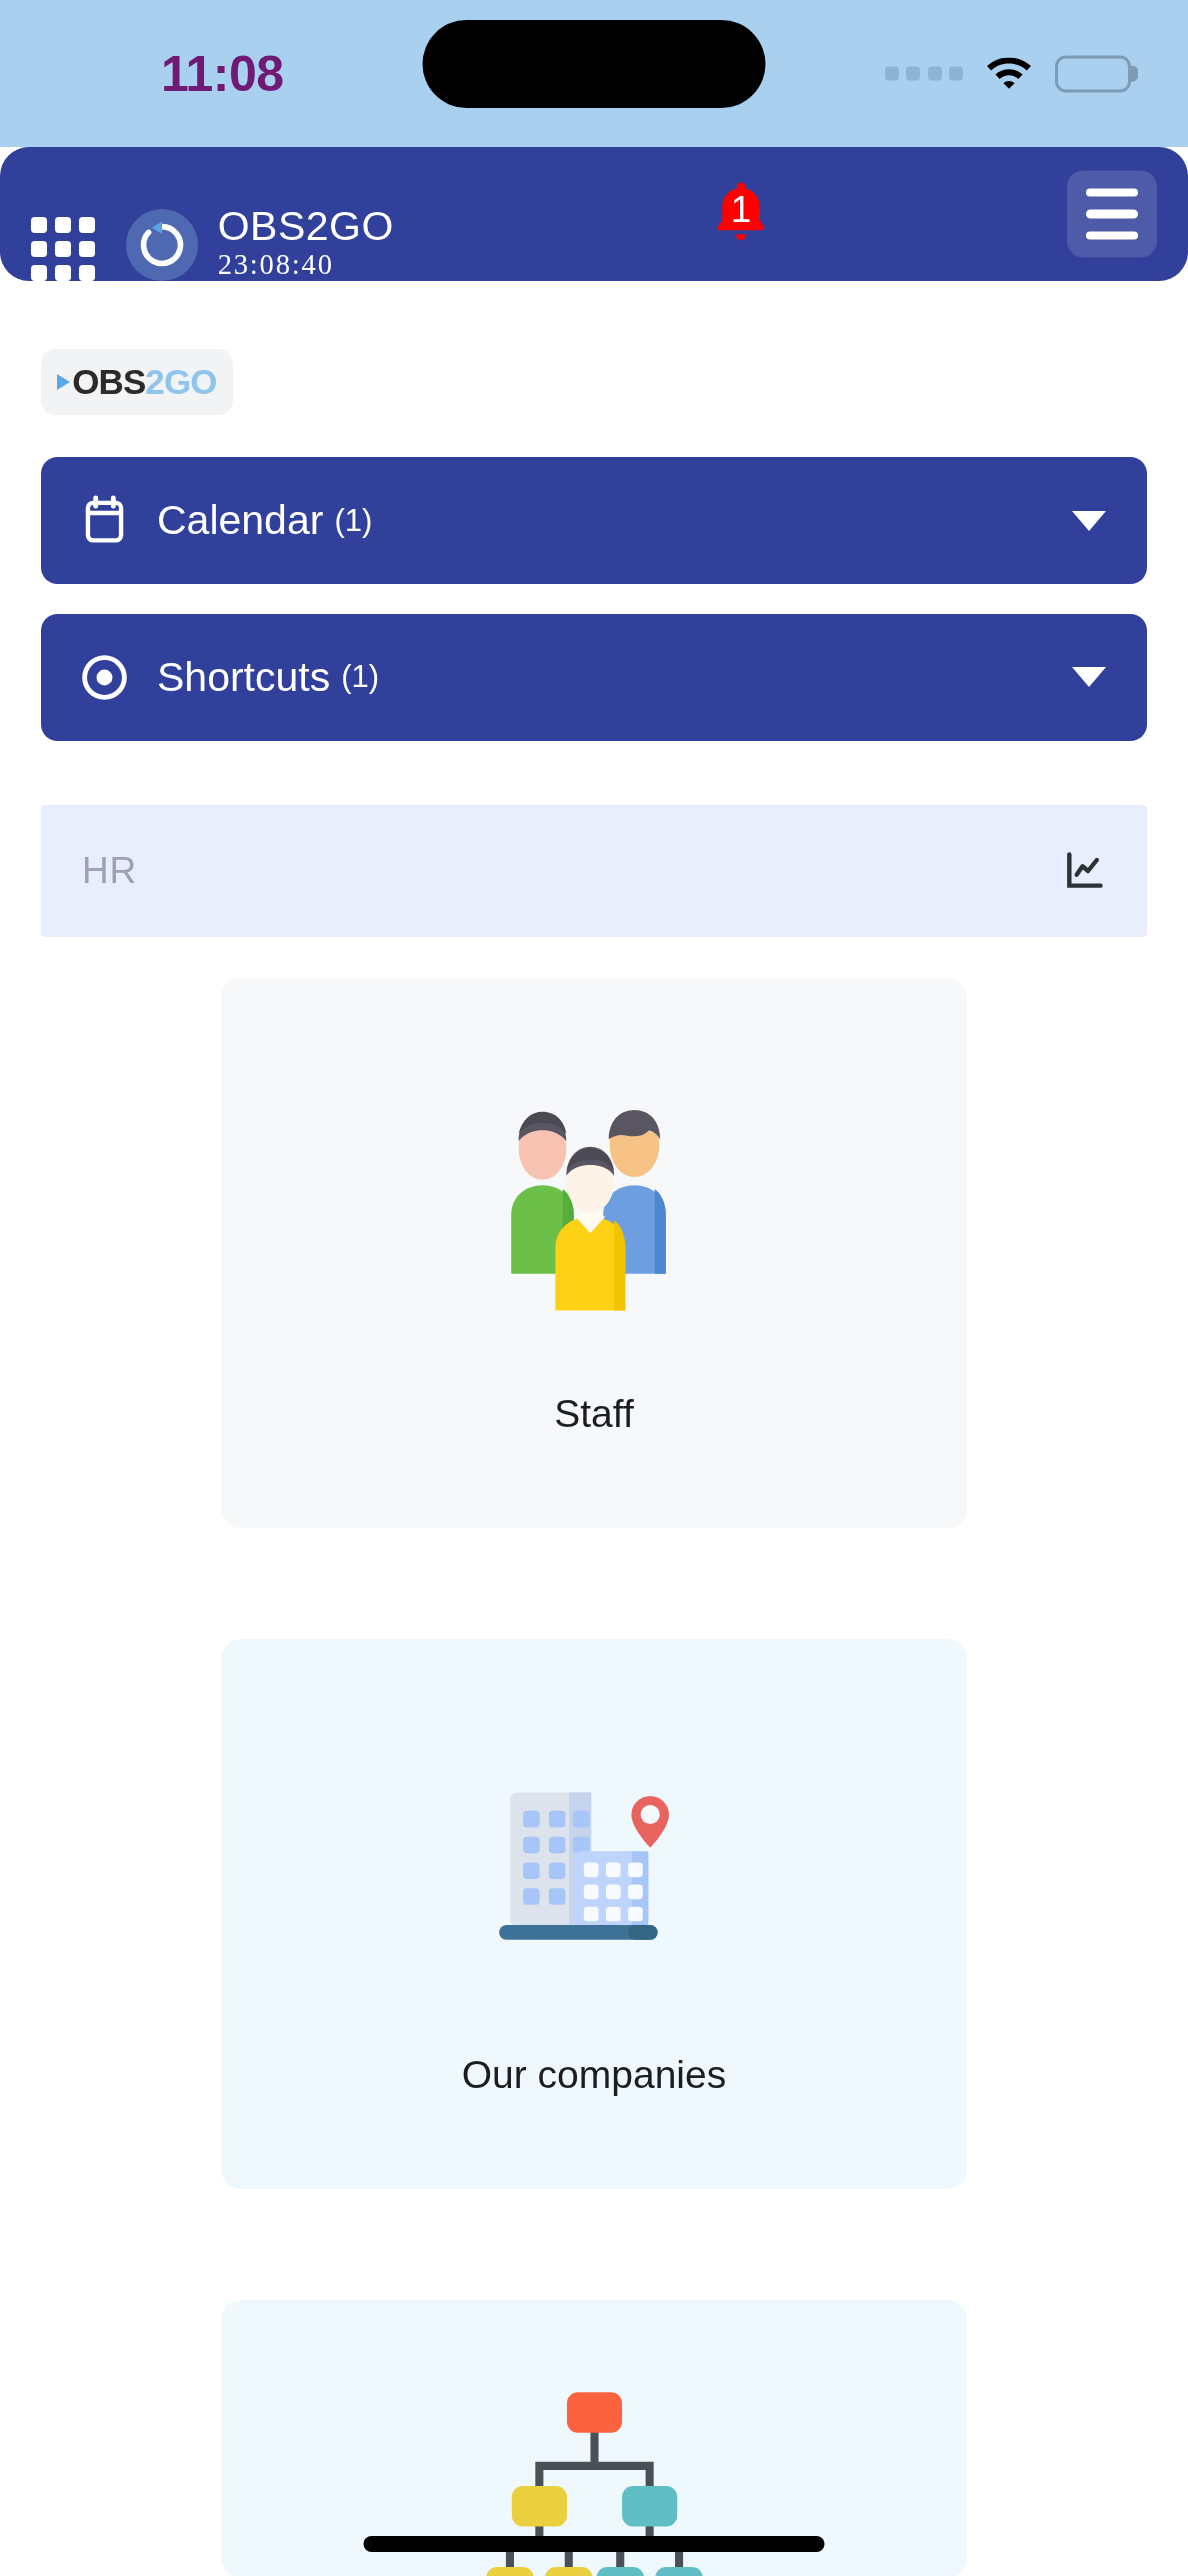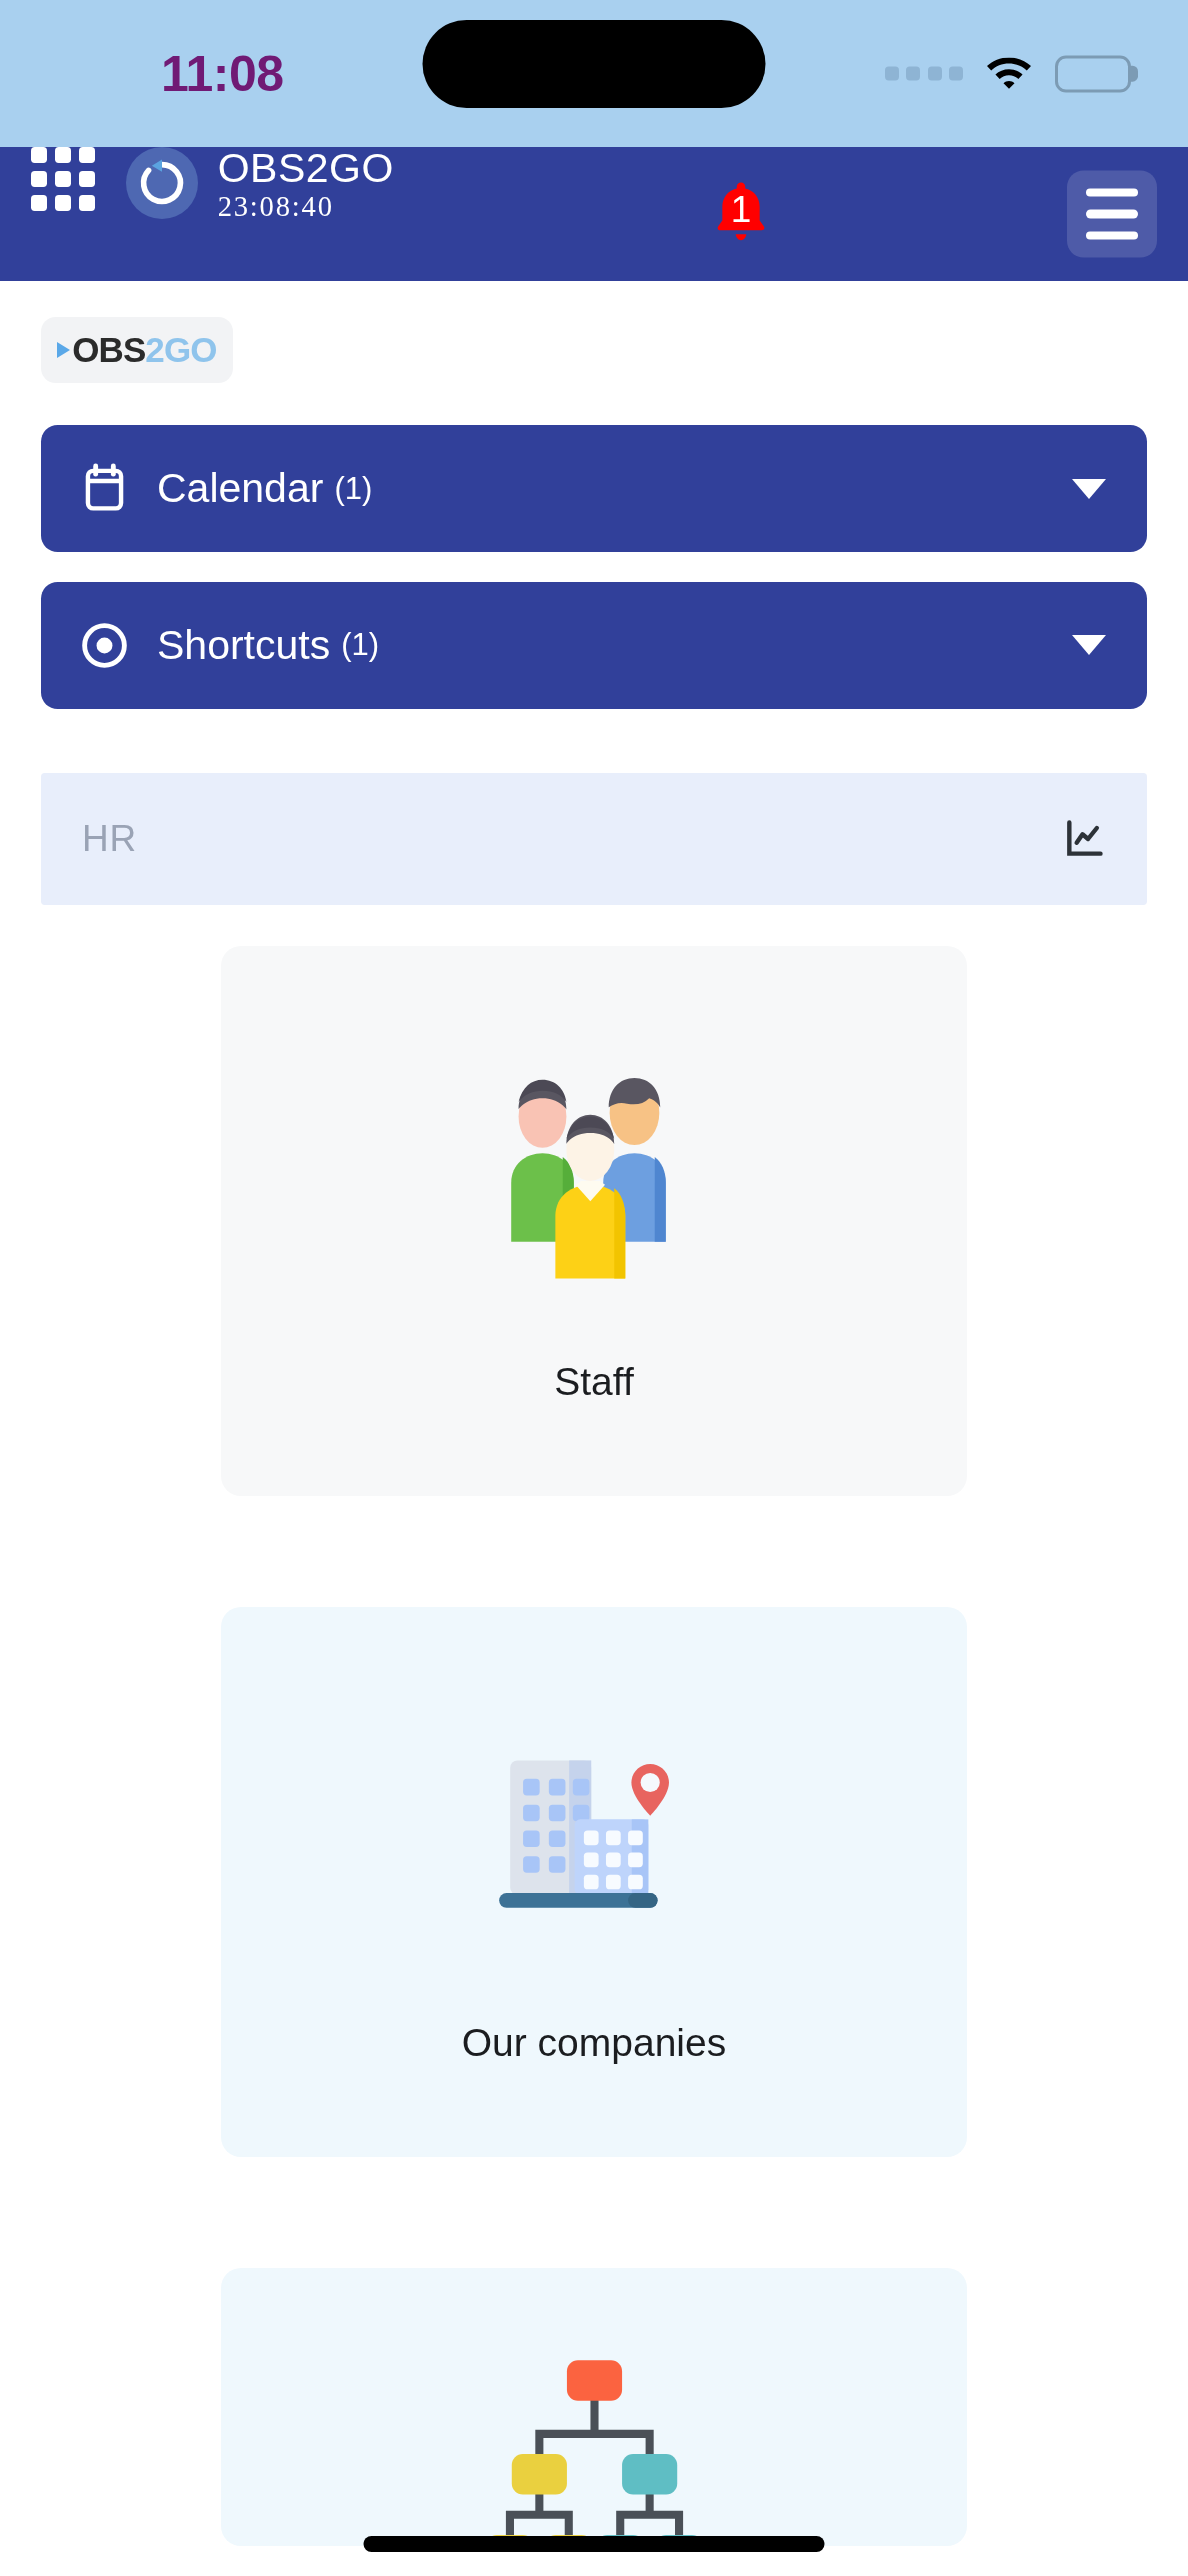--- a/index.html
+++ b/index.html
@@ -39,21 +39,21 @@
   .battery .fill{ width:100%; height:100%; border-radius:5.5px; background:#000; }
   .battery .tip{
     position:absolute; right:-10px; top:50%; transform:translateY(-50%);
     width:7.4px; height:15.7px; border-radius:0 5.5px 5.5px 0; background:#7c9bb4;
   }
 
   
   .appbar{
     position:relative; height:134px; width:100%;
     background:#31409a;
-    display:flex; align-items:flex-start; padding:0 31px;
+    display:flex; align-items:flex-end; padding:0 31px;border-radius:29px;
   }
   .grid-icon{
     display:grid; grid-template-columns:repeat(3,15.7px); grid-auto-rows:15.7px;
     gap:8.3px; margin-right:31px; flex:none;
   }
   .grid-icon i{ display:block; width:15.7px; height:15.7px; background:#fff; border-radius:3.7px; }
   .logo-badge{
     position:relative; width:72px; height:72px; border-radius:50%;
     background:rgba(140,190,230,.32);
     display:flex; align-items:center; justify-content:center; flex:none;
@@ -78,20 +78,21 @@
     position:absolute; right:31px; top:50%; transform:translateY(-50%);
     width:90px; height:87px; border-radius:16.6px; background:rgba(255,255,255,.14);
     display:flex; flex-direction:column; align-items:center; justify-content:center; gap:13px;
   }
   .menu-btn i{ display:block; width:52px; height:8.3px; border-radius:4.6px; background:#fff; }
 
   
   .searchrow{
     height:138px; display:flex; align-items:center; padding:0 41px; gap:41px;
     background:#ffffff;
+    margin-top:32px;
   }
   .logo-pill{
     width:192px; height:66px; border-radius:14.7px; background:#f2f3f5;
     display:flex; align-items:center; justify-content:center; flex:none;
     font-size:35px; font-weight:700; letter-spacing:-0.9px;
   }
   .logo-pill .mark{
     display:inline-block; width:0; height:0; flex:none;
     border-top:8.3px solid transparent; border-bottom:8.3px solid transparent;
     border-left:13px solid #5aa8e8; margin-right:1.8px;

